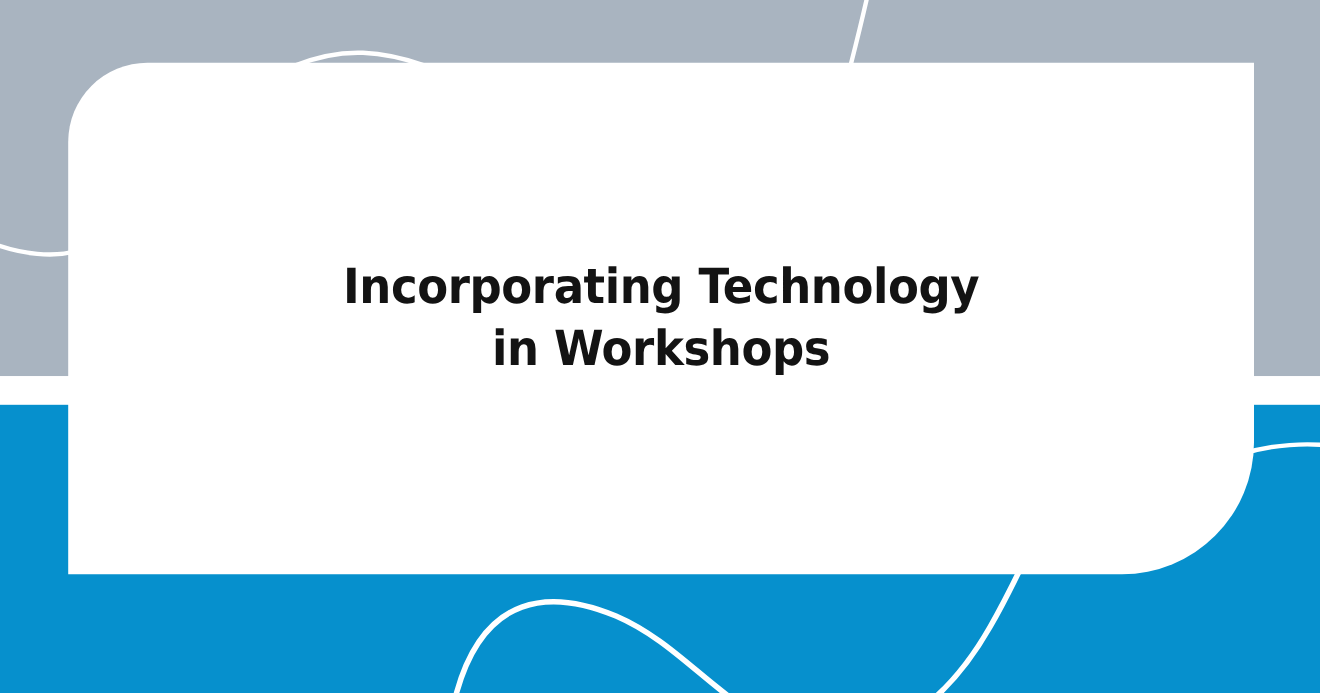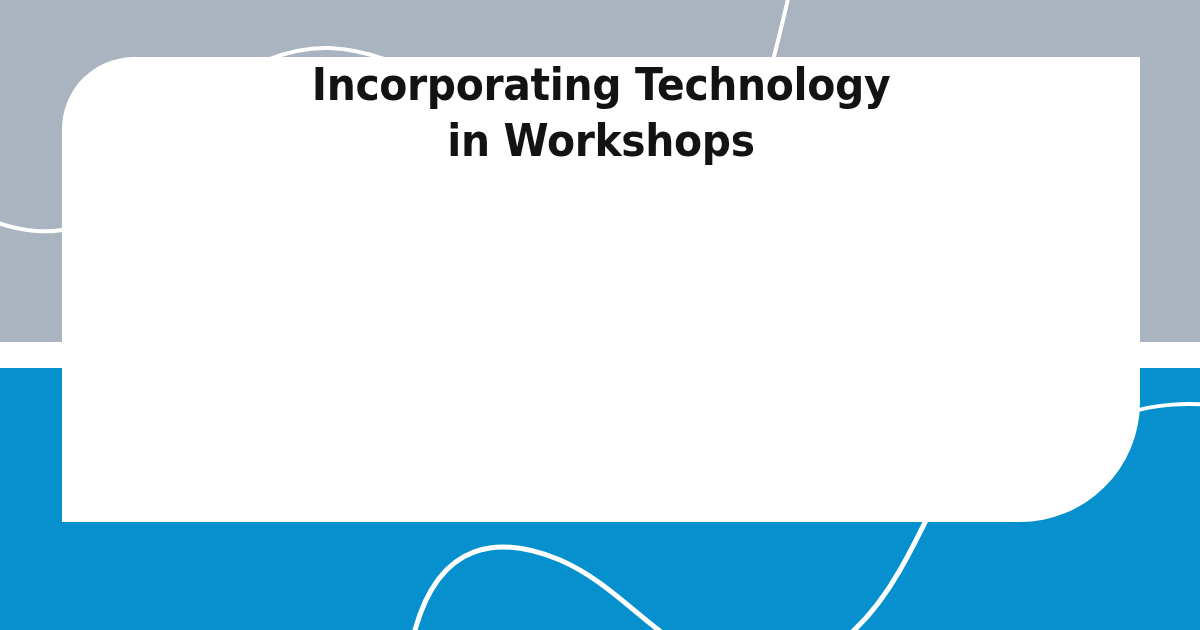--- a/index.html
+++ b/index.html
@@ -60,21 +60,21 @@
     border-bottom-right-radius: 120px;
     border-bottom-left-radius: 0px;
   }
   .card-inner {
     position: absolute;
     left: 0;
     top: 0;
     width: 100%;
     height: 100%;
     display: flex;
-    align-items: flex-start;
+    align-items: center;
     justify-content: center;
   }
   .title {
     width: 660px;
     margin: 0;
     text-align: center;
     font-family: "DejaVu Sans", sans-serif;
     font-weight: bold;
     font-size: 44px;
     line-height: 1.28;

